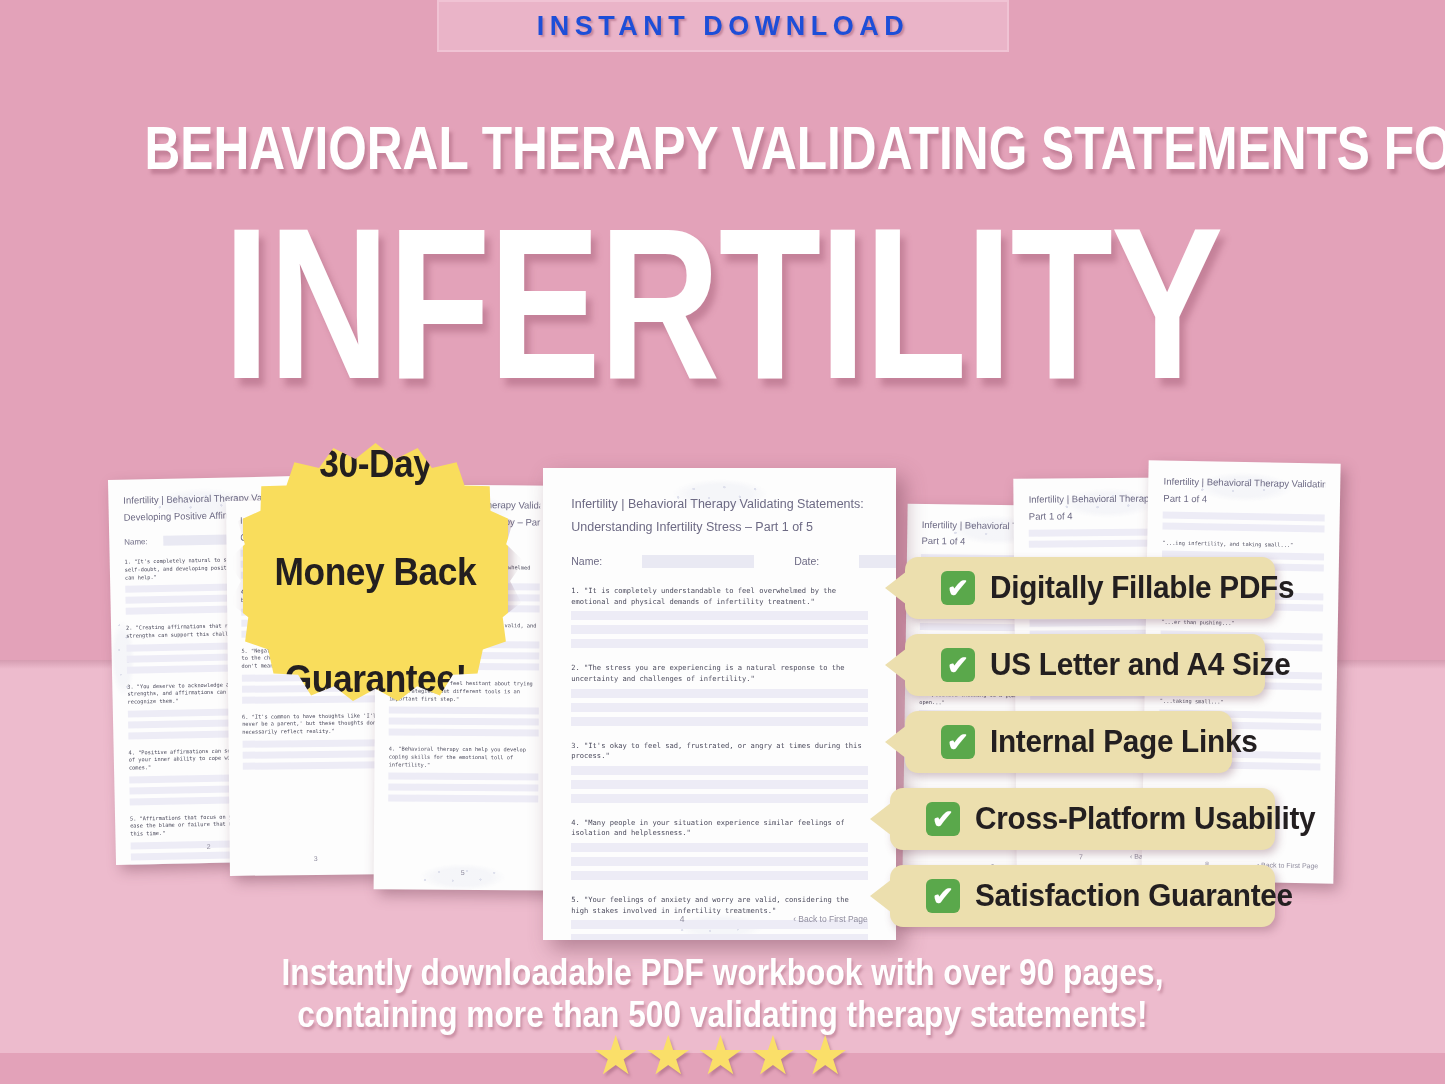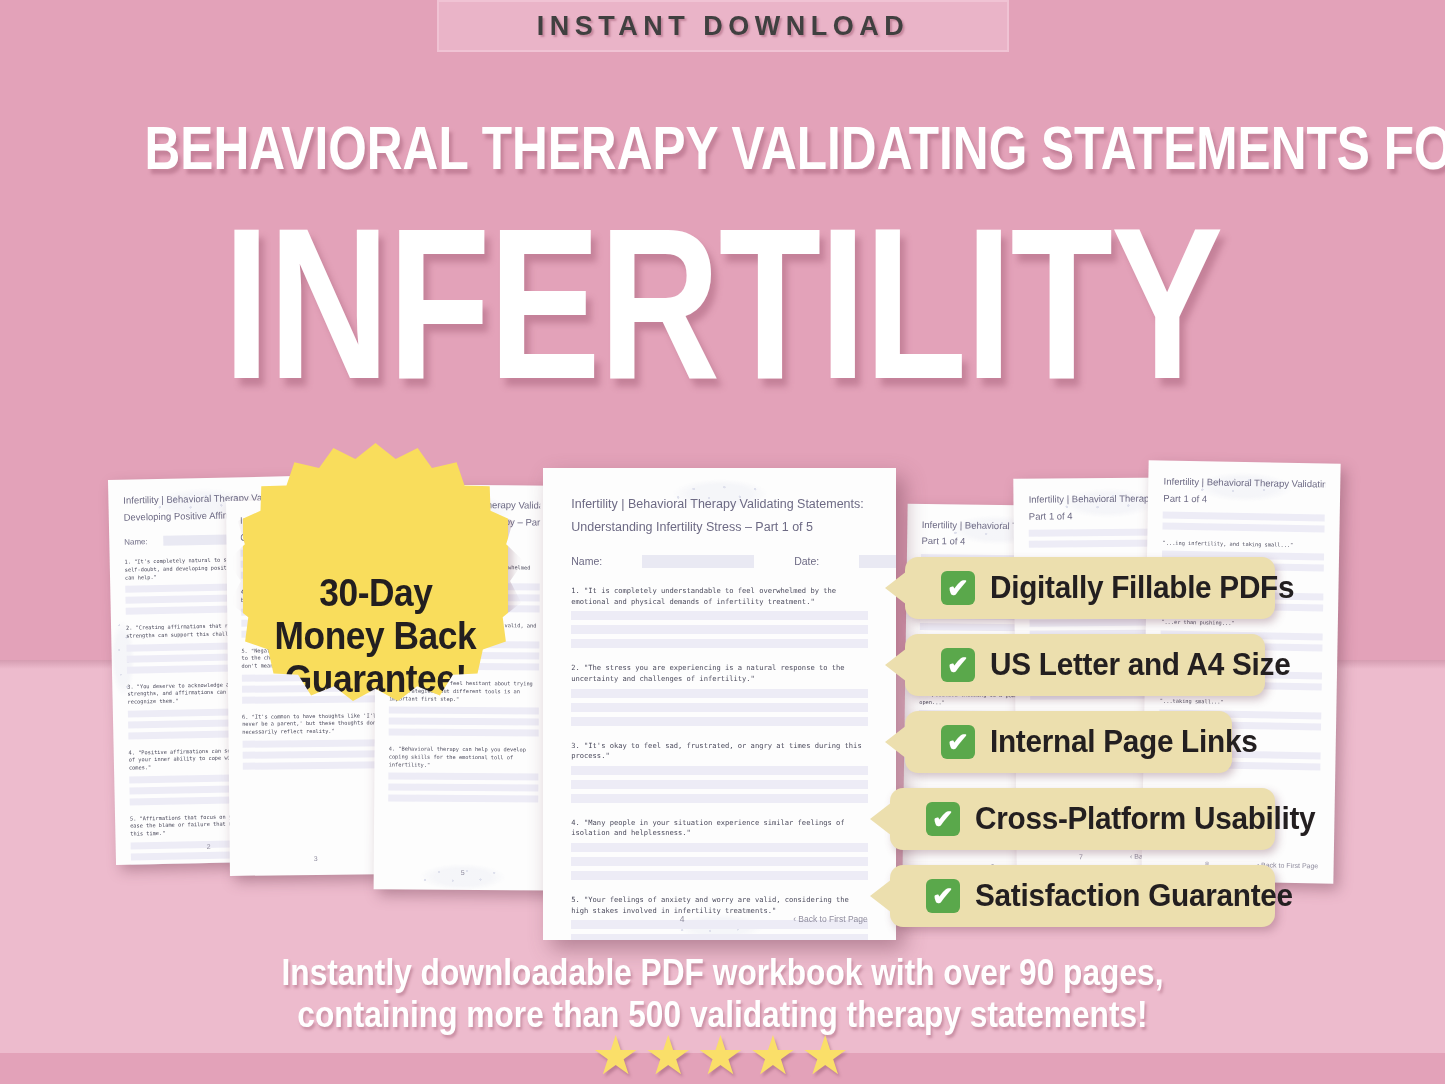--- a/index.html
+++ b/index.html
@@ -28,21 +28,21 @@
     background: linear-gradient(to bottom, rgba(150,80,105,.28), rgba(150,80,105,0));
   }
   
   .id-banner {
     position: absolute; left: 437px; top: 0px; width: 572px; height: 52px;
     background: #eab4c8;
     border: 2px solid #f0c3d4;
     display: flex; align-items: center; justify-content: center;
   }
   .id-banner span {
-    color: #404040;
+    color: #1d4ed8;
     font-size: 27px;
     font-weight: bold;
     letter-spacing: 5.5px;
     text-shadow: 2px 2px 2px rgba(150,80,105,.45);
   }
   
   .sub-title {
     position: absolute; left: 0; top: 112px; width: 1445px;
     text-align: center;
     color: #ffffff;
@@ -148,21 +148,21 @@
       50% 0%, 57.6% 6.2%, 65.9% 1.9%, 71.3% 9.7%, 80.6% 7.5%, 83.6% 16.5%,
       93.1% 16.8%, 93.4% 26.3%, 102% 30.2%, 99.3% 39.2%, 106% 45.8%,
       100.8% 53.5%, 105% 61.8%, 98% 67.5%, 99.2% 76.9%, 90.5% 80%,
       88.5% 89.3%, 79.2% 89.8%, 74.3% 97.9%, 65.7% 94.3%, 58.5% 100%,
       50% 95.3%, 41.5% 100%, 34.3% 94.3%, 25.7% 97.9%, 20.8% 89.8%,
       11.5% 89.3%, 9.5% 80%, 0.8% 76.9%, 2% 67.5%, -5% 61.8%,
       -0.8% 53.5%, -6% 45.8%, 0.7% 39.2%, -2% 30.2%, 6.6% 26.3%,
       6.9% 16.8%, 16.4% 16.5%, 19.4% 7.5%, 28.7% 9.7%, 34.1% 1.9%, 42.4% 6.2%
     );
     filter: drop-shadow(3px 4px 6px rgba(110,60,80,.35));
-    display: flex; flex-direction: column; align-items: center; justify-content: flex-end;
+    display: flex; flex-direction: column; align-items: center; justify-content: space-between;
   }
   #badge .bl {
     color: #231f20;
     font-family: "Liberation Sans Narrow", "Liberation Sans", sans-serif;
     font-weight: bold;
     font-size: 38px;
     line-height: 1.13;
     letter-spacing: -0.5px;
     transform: scaleX(.93);
     white-space: nowrap;

